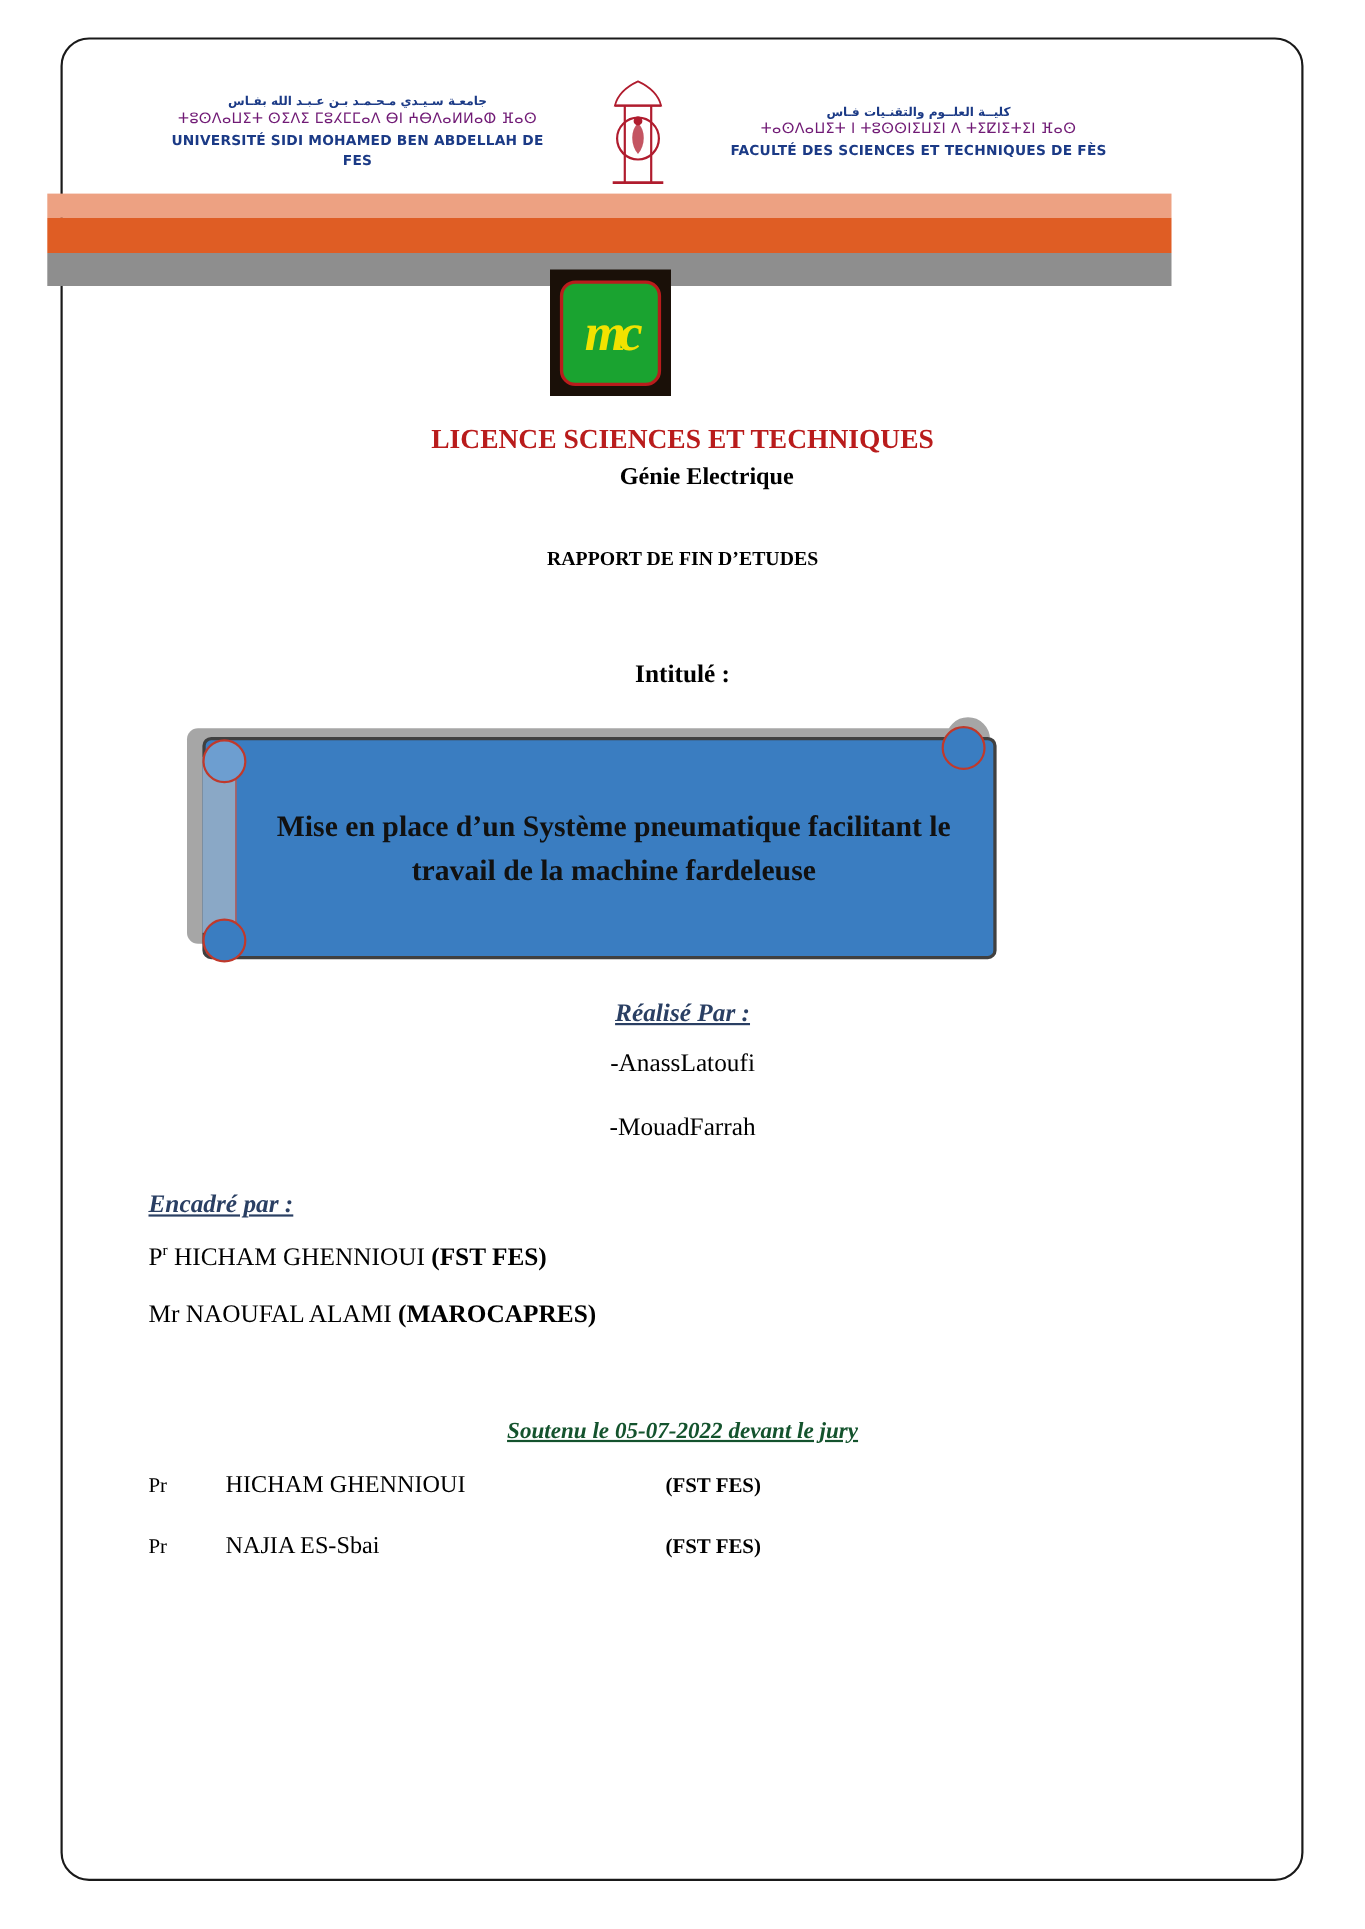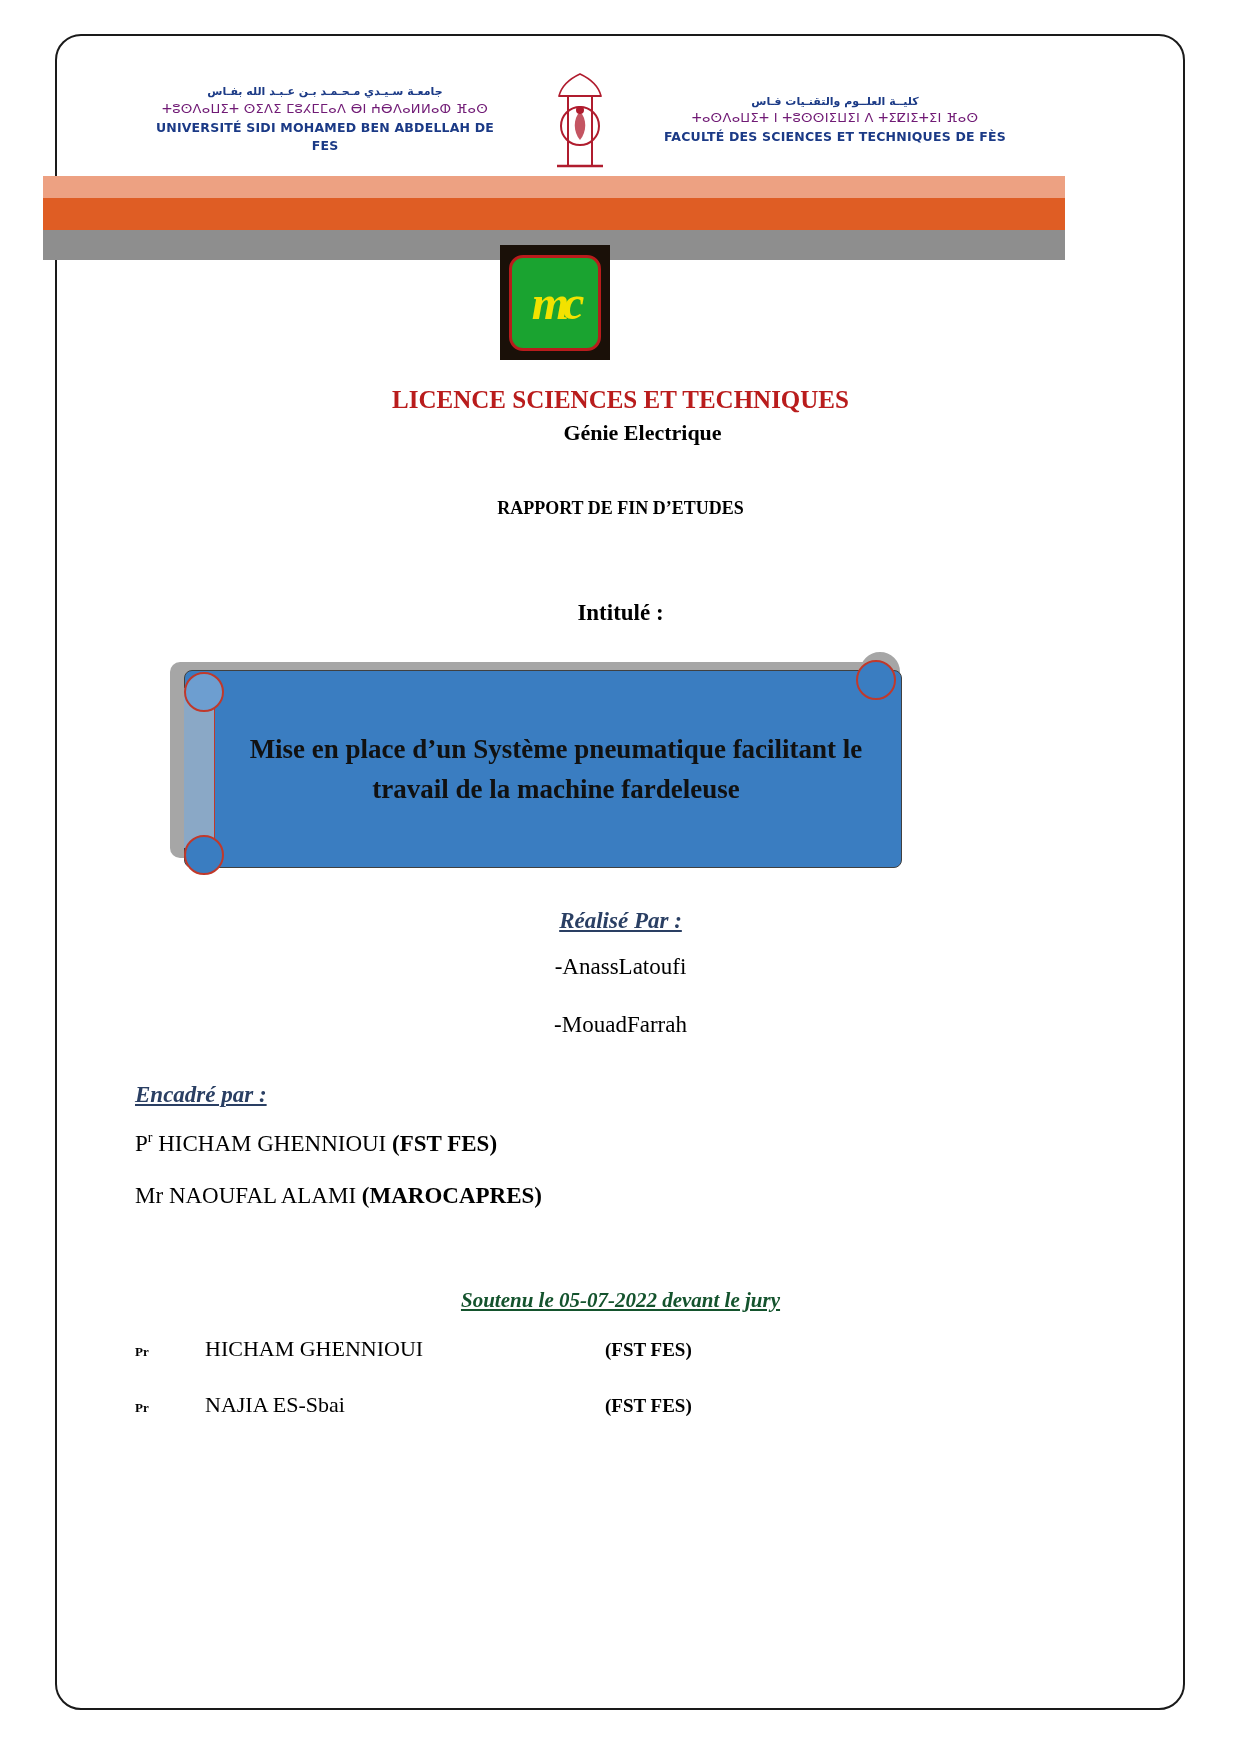--- a/index.html
+++ b/index.html
@@ -163,21 +163,21 @@
     background: #a6a6a6;
     border-radius: 10px;
   }
   .scroll-body {
     position: absolute;
     left: 14px;
     top: 20px;
     width: 716px;
     height: 196px;
     background: #3a7dc1;
-    border: 1px solid #404040;
+    border: 3px solid #404040;
     border-radius: 8px;
     display: flex;
     align-items: center;
     justify-content: center;
   }
   .scroll-text {
     font-size: 27px;
     font-weight: bold;
     color: #111;
     text-align: center;
@@ -262,21 +262,21 @@
   }
   .jury-row {
     position: absolute;
     left: 135px;
     width: 700px;
     font-size: 22px;
     color: #000;
     display: flex;
     align-items: baseline;
   }
-  .jury-row .rank { width: 70px; font-weight: bold; font-size: 13px; }
+  .jury-row .rank { width: 70px; font-weight: normal; font-size: 19px; }
   .jury-row .name { width: 400px; }
   .jury-row .aff { font-weight: bold; font-size: 19px; }
   .jury-1 { top: 1336px; }
   .jury-2 { top: 1392px; }
 </style>
 </head>
 <body>
 
 <div class="page">
 

